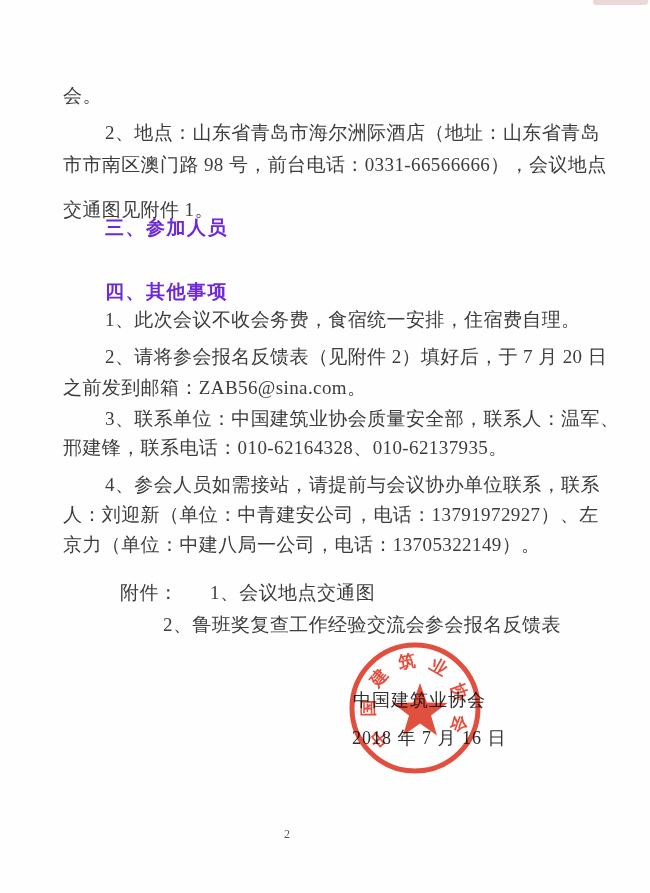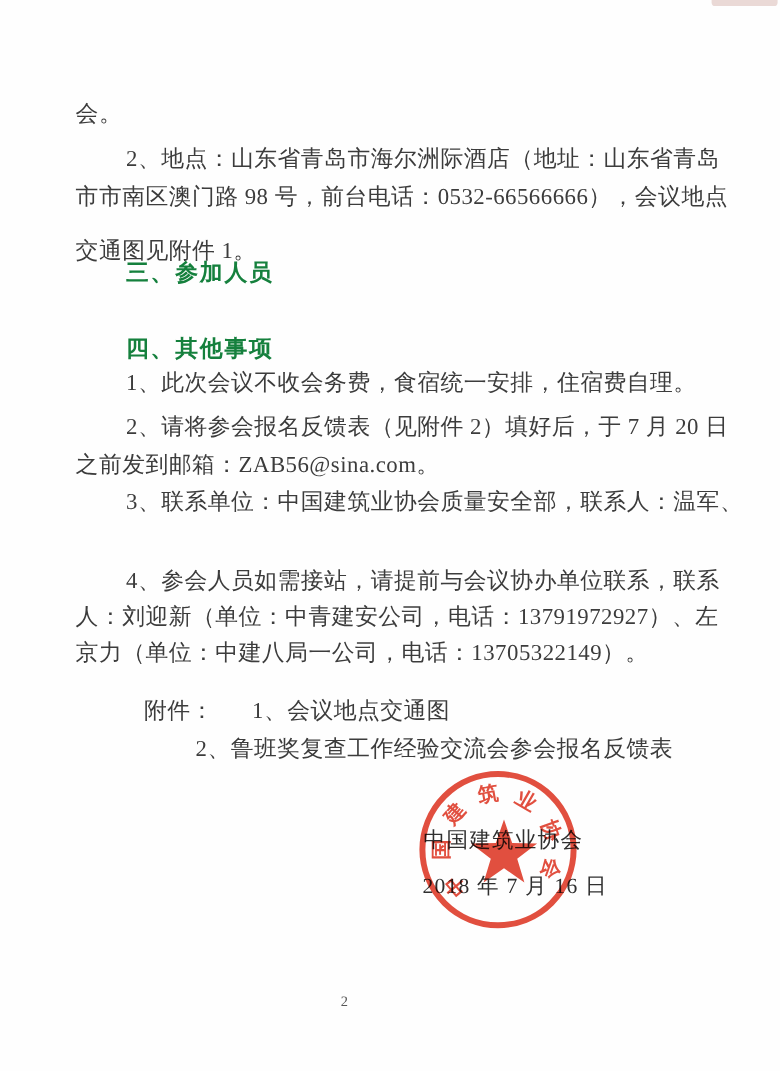--- a/index.html
+++ b/index.html
@@ -19,21 +19,21 @@
   .ln {
     position: absolute;
     font-size: 19px;
     letter-spacing: 0.4px;
     white-space: pre;
     line-height: 24px;
   }
   .heading {
     font-family: Liberation Serif, serif;
     font-weight: 700;
-    color: #15803d;
+    color: #6d28d9;
     letter-spacing: 1.5px;
   }
   .l0  { left: 63px;  top: 84px;  }
   .l1  { left: 105px; top: 121px; }
   .l2  { left: 63px;  top: 153px; }
   .l3  { left: 63px;  top: 198px; }
   .l4  { left: 105px; top: 216px; }
   .l5  { left: 105px; top: 245px; }
   .l6  { left: 105px; top: 280px; }
   .l7  { left: 105px; top: 308px; }
@@ -91,28 +91,29 @@
 </style>
 </head>
 <body>
 
 <div class="page">
 
   <div class="scan-artifact"></div>
 
   <div class="ln l0">会。</div>
   <div class="ln l1">2、地点：山东省青岛市海尔洲际酒店（地址：山东省青岛</div>
-  <div class="ln l2">市市南区澳门路 98 号，前台电话：0532-66566666），会议地点</div>
+  <div class="ln l2">市市南区澳门路 98 号，前台电话：0331-66566666），会议地点</div>
   <div class="ln l3">交通图见附件 1。</div>
   <div class="ln l4 heading">三、参加人员</div>
   <div class="ln l6 heading">四、其他事项</div>
   <div class="ln l7">1、此次会议不收会务费，食宿统一安排，住宿费自理。</div>
   <div class="ln l8">2、请将参会报名反馈表（见附件 2）填好后，于 7 月 20 日</div>
   <div class="ln l9">之前发到邮箱：ZAB56@sina.com。</div>
   <div class="ln l10">3、联系单位：中国建筑业协会质量安全部，联系人：温军、</div>
+  <div class="ln l11">邢建锋，联系电话：010-62164328、010-62137935。</div>
   <div class="ln l12">4、参会人员如需接站，请提前与会议协办单位联系，联系</div>
   <div class="ln l13">人：刘迎新（单位：中青建安公司，电话：13791972927）、左</div>
   <div class="ln l14">京力（单位：中建八局一公司，电话：13705322149）。</div>
 
   <div class="ln att-label">附件：</div>
   <div class="ln att-item-1">1、会议地点交通图</div>
   <div class="ln att-item-2">2、鲁班奖复查工作经验交流会参会报名反馈表</div>
 
   <div class="sig-org">中国建筑业协会</div>
   <div class="sig-date">2018 年 7 月 16 日</div>

